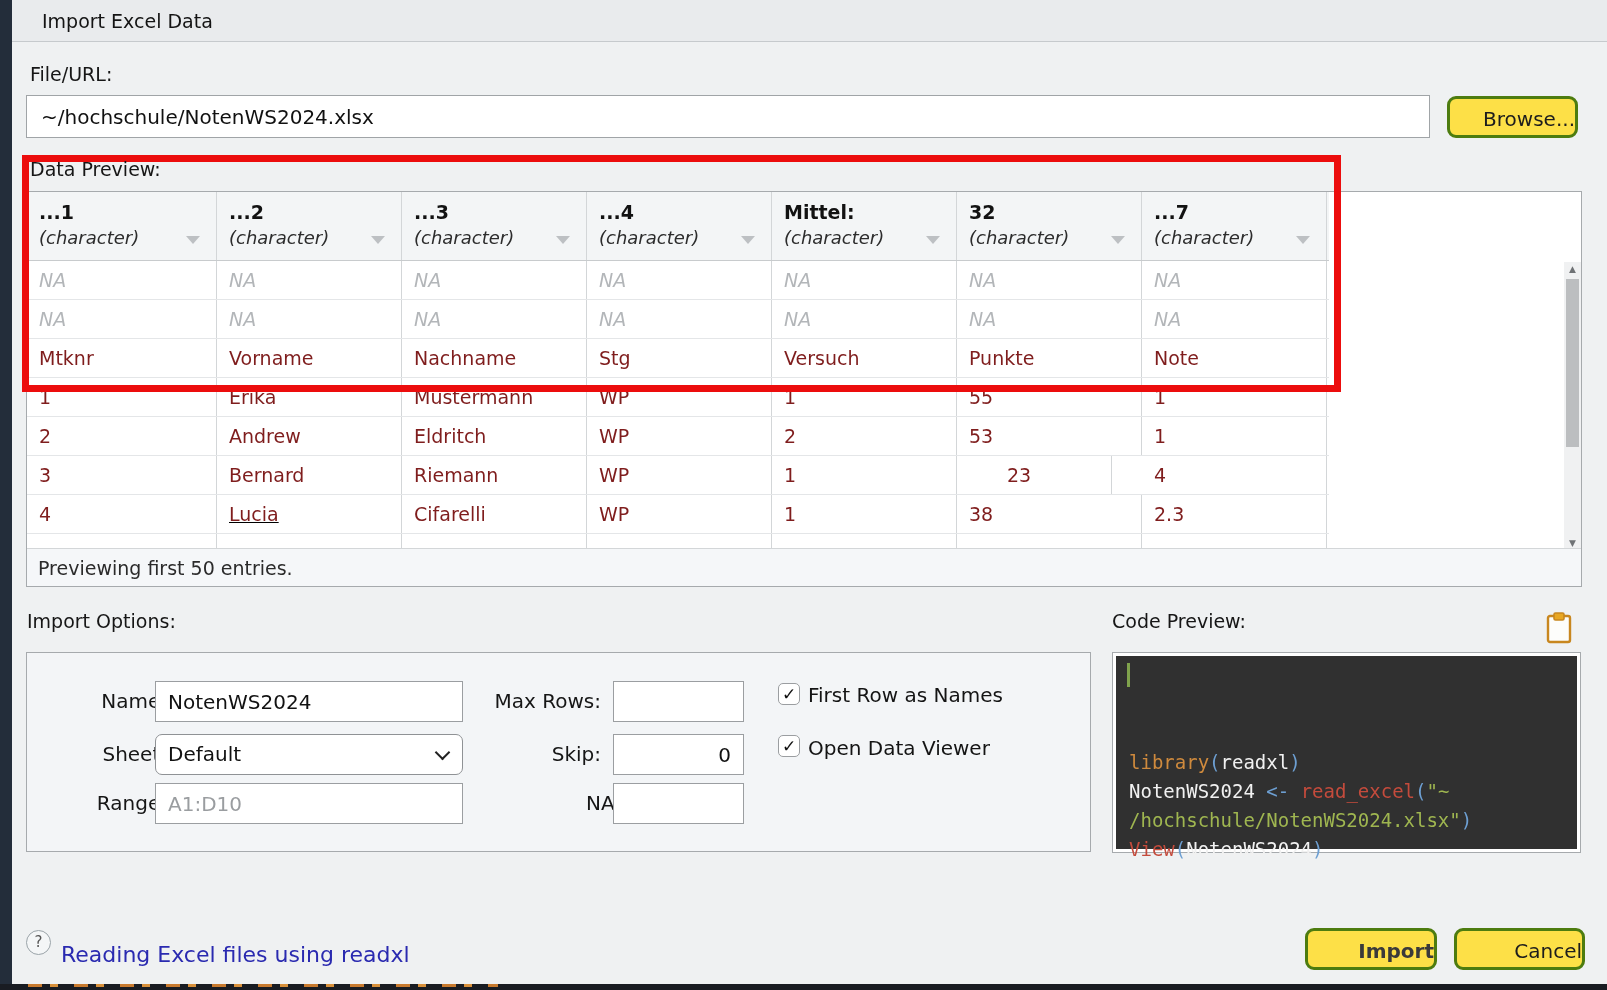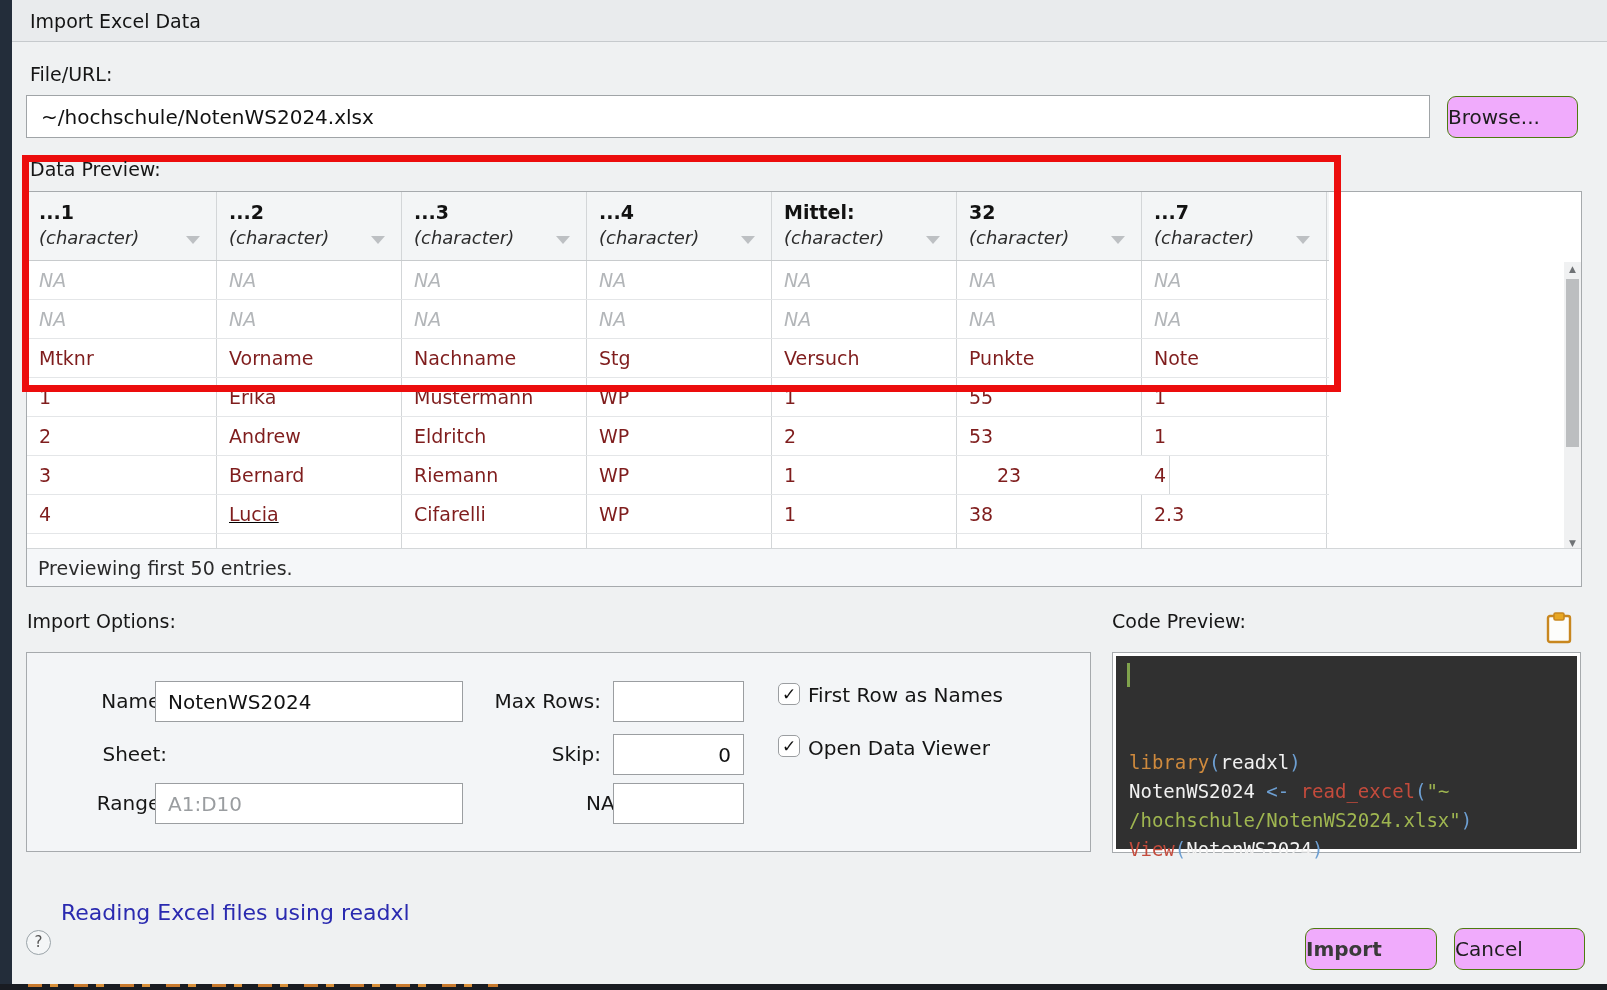--- a/index.html
+++ b/index.html
@@ -8,27 +8,27 @@
   .screen { position:relative; width:1607px; height:990px; background:#eff1f2; overflow:hidden; }
 
   
   .edge-left { position:absolute; left:0; top:0; width:12px; height:990px; background:#232d3a; }
   .edge-bottom { position:absolute; left:0; bottom:0; width:1607px; height:6px; background:#191c22; }
   .edge-bottom .code-sliver { position:absolute; left:28px; top:0px; width:470px; height:3px;
     background:repeating-linear-gradient(90deg,#c87a2e 0 14px,#191c22 14px 22px,#d8903a 22px 30px,#191c22 30px 46px); }
 
   
   .titlebar { position:absolute; left:12px; top:0; width:1595px; height:42px; background:#e9ebed; border-bottom:1px solid #c6cacd; }
-  .titlebar .title { position:absolute; left:18px; top:10px; font-size:19px; color:#141414; }
+  .titlebar .title { position:absolute; left:30px; top:10px; font-size:19px; color:#141414; }
 
   .lbl { position:absolute; font-size:19px; color:#161616; }
 
   
   .file-input { position:absolute; left:26px; top:95px; width:1404px; height:43px; background:#fff; border:1px solid #a0a4a7; font-size:20px; color:#111; padding:0 14px; font-family:inherit; }
-  .btn { position:absolute; background:#f0abfc; border:1px solid #4d7c0f; border-radius:9px; font-size:20px; color:#1d1d1d; text-align:left; font-family:inherit; cursor:default; }
+  .btn { position:absolute; background:#fde047; border:3px solid #4d7c0f; border-radius:9px; font-size:20px; color:#1d1d1d; text-align:right; font-family:inherit; cursor:default; }
   .btn-browse { left:1447px; top:96px; width:131px; height:42px; line-height:40px; }
 
   
   .red-box { position:absolute; left:22px; top:155px; width:1319px; height:237px; border:7px solid #ec0d0d; z-index:40; pointer-events:none; }
 
   
   .preview { position:absolute; left:26px; top:191px; width:1556px; height:396px; background:#fff; border:1px solid #a6aaad; }
   .tbl { position:absolute; left:0; top:0; width:1302px; height:357px; overflow:hidden; }
   .trow { position:relative; width:1302px; }
   .trow.header { height:69px; background:#f3f5f6; border-bottom:1px solid #c8cbcd; }
@@ -60,21 +60,21 @@
   .chk-label { position:absolute; font-size:20px; color:#141414; }
 
   
   .codewrap { position:absolute; left:1112px; top:652px; width:469px; height:201px; background:#fff; border:1px solid #a6aaad; padding:3px; }
   .code { position:relative; width:100%; height:100%; background:#303030; font-family:"DejaVu Sans Mono","Liberation Mono",monospace; font-size:19px; line-height:29px; padding:5px 0 0 13px; white-space:pre; }
   .caret { position:absolute; left:11px; top:7px; width:3px; height:24px; background:#7fa24c; }
   .clip { position:absolute; left:1546px; top:612px; }
 
   
   .help-circle { position:absolute; left:26px; top:930px; width:25px; height:25px; border:1px solid #9aa3a8; border-radius:50%; background:#f4f6f7; color:#555; font-size:15px; text-align:center; line-height:23px; }
-  .help-link { position:absolute; left:61px; top:900px; font-size:22px; color:#2a2ab0; text-decoration:none; }
+  .help-link { position:absolute; left:61px; top:942px; font-size:22px; color:#2a2ab0; text-decoration:none; }
   .btn-import { left:1305px; top:928px; width:132px; height:42px; line-height:40px; font-weight:bold; color:#3a3a3a; }
   .btn-cancel { left:1454px; top:928px; width:131px; height:42px; line-height:40px; }
 </style>
 </head>
 <body>
 
 <div class="screen">
 
   <div class="edge-left"></div>
 
@@ -252,21 +252,21 @@
           </div>
           <div class="tcell" style="left: 375px; width: 185px;">
             <div class="cellv">Riemann</div>
           </div>
           <div class="tcell" style="left: 560px; width: 185px;">
             <div class="cellv">WP</div>
           </div>
           <div class="tcell" style="left: 745px; width: 185px;">
             <div class="cellv">1</div>
           </div>
-          <div class="tcell" style="left: 958px; width: 185px;">
+          <div class="tcell" style="left: 900px; width: 185px; text-align: center;">
             <div class="cellv">23</div>
           </div>
           <div class="tcell" style="left: 1115px; width: 185px;">
             <div class="cellv">4</div>
           </div>
         </div>
         <div class="trow body">
           <div class="tcell" style="left: 0px; width: 190px;">
             <div class="cellv">4</div>
           </div>
@@ -309,20 +309,24 @@
     </div>
   </div>
 
   <div class="lbl" style="left:27px; top:610px;">Import Options:</div>
 
   <div class="opts">
     <div class="opt-label" style="left:40px; top:36px; width:100px;">Name:</div>
     <input class="opt-input" style="left: 128px; top: 28px; width: 308px; height: 41px;" type="text" value="NotenWS2024">
 
     <div class="opt-label" style="left:40px; top:89px; width:100px;">Sheet:</div>
+    <div class="select" style="left:128px; top:81px; width:308px; height:41px;">
+      <span>Default</span>
+      <span class="chev"></span>
+    </div>
 
     <div class="opt-label" style="left:40px; top:138px; width:100px;">Range:</div>
     <input class="opt-input" style="left: 128px; top: 130px; width: 308px; height: 41px;" type="text" placeholder="A1:D10">
 
     <div class="opt-label" style="left:454px; top:36px; width:120px;">Max Rows:</div>
     <input class="opt-input num" style="left: 586px; top: 28px; width: 131px; height: 41px;" type="text" value="">
 
     <div class="opt-label" style="left:454px; top:89px; width:120px;">Skip:</div>
     <input class="opt-input num" style="left: 586px; top: 81px; width: 131px; height: 41px;" type="text" value="0">
 

